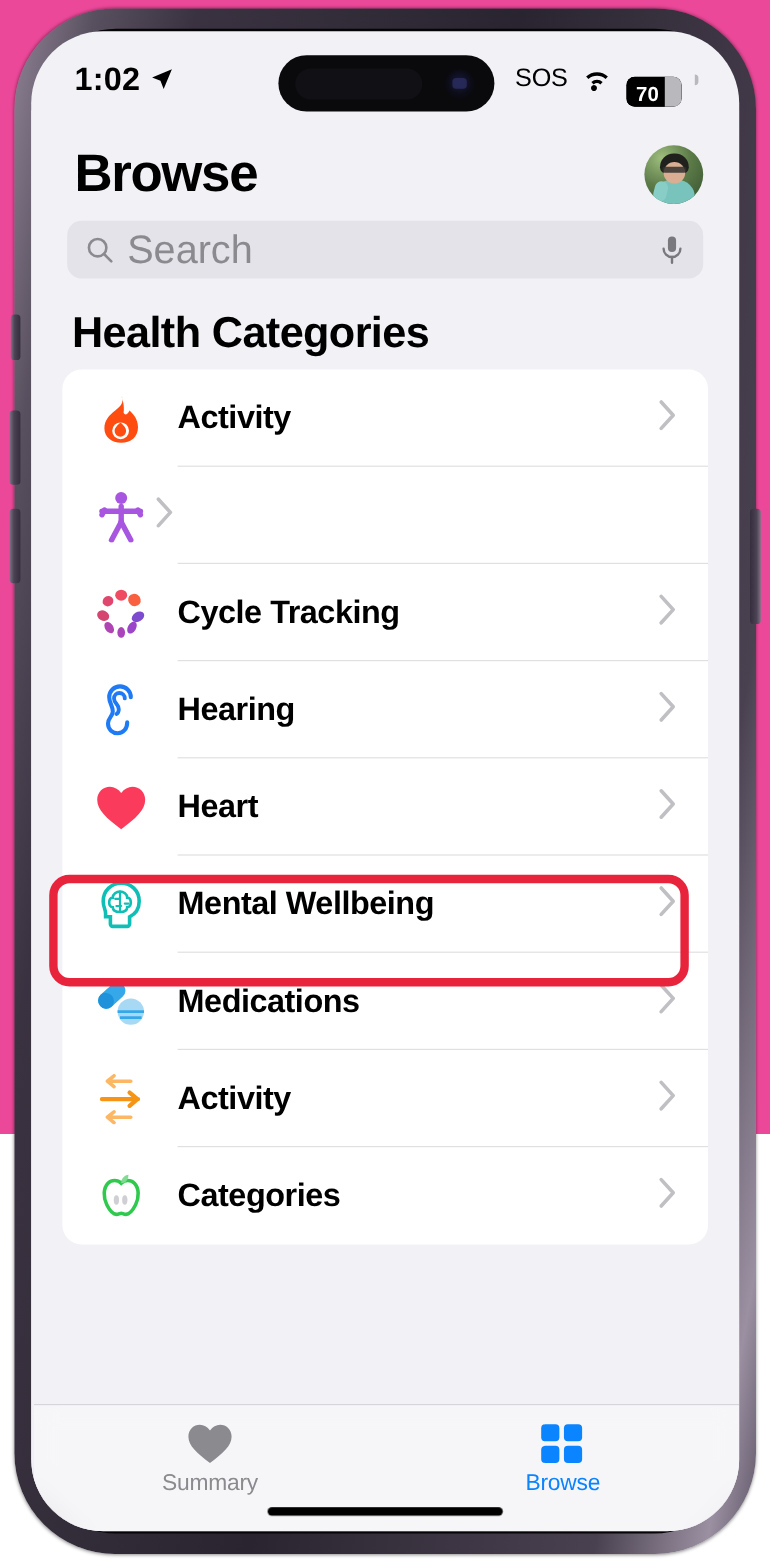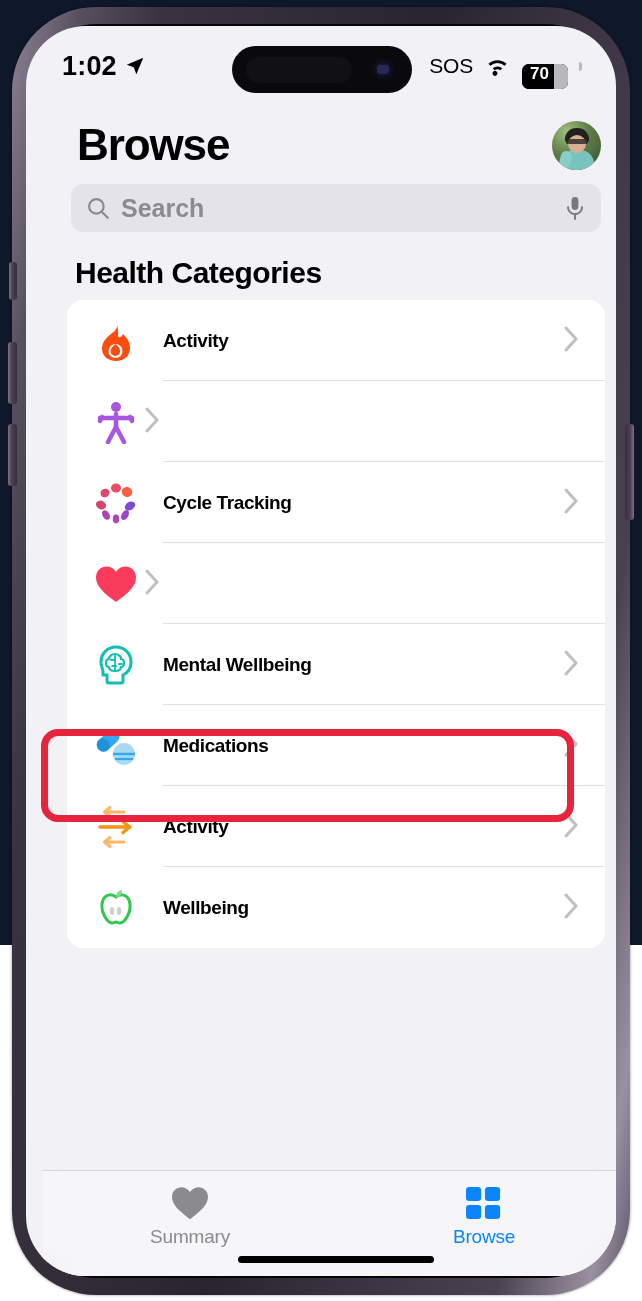--- a/index.html
+++ b/index.html
@@ -2,21 +2,21 @@
 <html><head>
 <meta charset="utf-8">
 <style>
   * { margin:0; padding:0; box-sizing:border-box; }
   html, body {
     width:642px; height:1301px;
     background:#ffffff;
     font-family:"Liberation Sans", sans-serif;
     overflow:hidden;
   }
-  #stage { position:relative; width:642px; height:945px; background:#0f172a; }
+  #stage { position:relative; width:642px; height:945px; background:#ec4899; }
 
   
   .phone-frame {
     position:absolute; left:12px; top:7px; width:618px; height:1288px;
     border-radius:84px;
     background:linear-gradient(100deg,#8e8396 0%,#59505f 8%,#3a3240 18%,#2a2430 50%,#4a4150 84%,#9a90a1 95%,#5d5466 100%);
     box-shadow:0 0 3px rgba(0,0,0,.45);
   }
   .phone-frame-inner {
     position:absolute; left:17px; top:17px; right:17px; bottom:17px;
@@ -42,21 +42,21 @@
     position:absolute; left:0; top:0; width:590px; height:66px;
     display:flex; align-items:center; justify-content:space-between;
     padding:14px 34px 0 36px;
     color:#000; font-weight:bold;
   }
   .status-left { display:flex; align-items:center; gap:7px; font-size:27px; letter-spacing:.2px; }
   .status-right { display:flex; align-items:center; gap:11px; }
   .sos-text { font-size:21px; font-weight:normal; letter-spacing:-.2px; }
   .battery {
     position:relative; width:46px; height:25px; border-radius:7px;
-    background:#000; display:flex; align-items:flex-start; overflow:hidden;margin-top:20px;
+    background:#000; display:flex; align-items:flex-end; overflow:hidden;margin-top:20px;
   }
   .battery-fill { position:absolute; left:0; top:0; bottom:0; width:70%; background:#000; }
   .battery-empty { position:absolute; right:0; top:0; bottom:0; width:30%; background:#b9b8bd; }
   .battery-num {
     position:relative; z-index:2; color:#fff; font-size:17px; font-weight:bold;
     width:100%; text-align:center; padding-right:11px;
   }
   .battery-cap {
     position:absolute; right:-5px; top:8px; width:3px; height:9px;
     border-radius:0 3px 3px 0; background:#b9b8bd;
@@ -74,21 +74,21 @@
   .di-cam {
     position:absolute; right:17px; top:12px; width:24px; height:24px;
     border-radius:50%; background:radial-gradient(circle at 50% 45%,#1a1b3a 0%,#0c0c18 55%,#070709 100%);
   }
   .di-cam::after {
     content:""; position:absolute; left:6px; top:7px; width:12px; height:9px;
     border-radius:3px; background:#2b2d62; opacity:.8;
   }
 
   
-  .content { position:absolute; left:0; top:66px; width:590px; bottom:0; background:#f2f1f6;margin-left:15px; }
+  .content { position:absolute; left:0; top:66px; width:590px; bottom:0; background:#f2f1f6; }
 
   .header-row {
     display:flex; align-items:center; justify-content:space-between;
     padding:28px 30px 0 36px;
   }
   .page-title { font-size:44px; font-weight:bold; letter-spacing:-1.1px; color:#000; }
   .avatar {
     width:49px; height:49px; border-radius:50%; overflow:hidden;
     background:radial-gradient(circle at 30% 22%,#9fbe7e 0%,#5d7c49 45%,#33502c 100%);
     position:relative; flex:none;
@@ -97,35 +97,35 @@
   .avatar .face { position:absolute; left:16px; top:14px; width:18px; height:18px; border-radius:50%; background:#d9ae92; }
   .avatar .glasses { position:absolute; left:15px; top:18px; width:20px; height:5px; border-radius:2px; background:#33302e; opacity:.85; }
   .avatar .body { position:absolute; left:8px; bottom:0; width:34px; height:20px; border-radius:14px 14px 0 0; background:#79c3bd; }
   .avatar .arm { position:absolute; left:8px; bottom:2px; width:11px; height:17px; border-radius:6px; background:#89cdc7; transform:rotate(14deg); }
 
   .search-wrap { padding:14px 30px 0 30px; }
   .search-bar {
     height:48px; border-radius:12px; background:#e4e3e9;
     display:flex; align-items:center; padding:0 14px 0 14px; gap:10px;
   }
-  .search-placeholder { font-size:25px; color:#8a8a8f; flex:1;font-weight:bold; }
+  .search-placeholder { font-size:33px; color:#8a8a8f; flex:1; }
 
   .section-title {
-    font-size:30px; font-weight:bold; letter-spacing:-.5px; color:#000;
+    font-size:36px; font-weight:bold; letter-spacing:-.5px; color:#000;
     padding:24px 0 10px 34px;
   }
 
   .card {
     margin:0 26px 0 26px; background:#fff; border-radius:16px; overflow:hidden;
   }
   .row {
     display:flex; align-items:center; height:81px; padding-left:20px; position:relative;
   }
   .row-icon { width:58px; flex:none; display:flex; align-items:center; justify-content:center; }
-  .row-label { font-size:19px; font-weight:bold; letter-spacing:-.4px; color:#000; flex:1; padding-left:18px; }
+  .row-label { font-size:27px; font-weight:bold; letter-spacing:-.4px; color:#000; flex:1; padding-left:18px; }
   .chevron { padding-right:26px; flex:none; }
   .row-divider {
     position:absolute; left:96px; right:0; bottom:0; height:1px; background:#e0e0e3;
   }
 
   
   .highlight-box {
     position:absolute; left:41px; top:729px; width:533px; height:93px;
     border:7px solid #e8243c; border-radius:17px; z-index:20; pointer-events:none;
   }
@@ -275,27 +275,43 @@
           </div>
           <div class="row-label">Cycle Tracking</div>
           <div class="chevron">
             <svg width="15" height="26" viewBox="0 0 15 26">
                 <polyline points="2,2 12,13 2,24" fill="none" stroke="#bfbfc4" stroke-width="3" stroke-linecap="round" stroke-linejoin="round"></polyline>
               </svg>
           </div>
           <div class="row-divider"></div>
         </div>
 
+        <div class="row">
+          <div class="row-icon">
+            <svg width="38" height="46" viewBox="0 0 38 46">
+              <path d="M27 12a9 9 0 0 0-18 0c0 5 3 7 3 12 0 4-4 5-4 10 0 5 4 8 8 8 5 0 8-4 8-9" fill="none" stroke="#1f7bf5" stroke-width="3.4" stroke-linecap="round"></path>
+              <path d="M22 13a4.5 4.5 0 0 0-9 0c0 4 4 5 4 9 0 3-2 4-2 4" fill="none" stroke="#1f7bf5" stroke-width="3.2" stroke-linecap="round"></path>
+            </svg>
+          </div>
+          <div class="row-label">Hearing</div>
+          <div class="chevron">
+            <svg width="15" height="26" viewBox="0 0 15 26">
+                <polyline points="2,2 12,13 2,24" fill="none" stroke="#bfbfc4" stroke-width="3" stroke-linecap="round" stroke-linejoin="round"></polyline>
+              </svg>
+          </div>
+          <div class="row-divider"></div>
+        </div>
 
         <div class="row">
           <div class="row-icon">
             <svg width="44" height="40" viewBox="0 0 44 40">
               <path d="M22 38C10 29 2 22 2 13.4 2 7 7 2.6 12.6 2.6c3.6 0 7 1.9 9.4 5.2 2.4-3.3 5.8-5.2 9.4-5.2C37 2.6 42 7 42 13.4 42 22 34 29 22 38z" fill="#fb3b5c"></path>
             </svg>
           </div>
+          <div class="row-label">Heart</div>
           <div class="chevron">
             <svg width="15" height="26" viewBox="0 0 15 26">
                 <polyline points="2,2 12,13 2,24" fill="none" stroke="#bfbfc4" stroke-width="3" stroke-linecap="round" stroke-linejoin="round"></polyline>
               </svg>
           </div>
           <div class="row-divider"></div>
         </div>
 
         <div class="row">
           <div class="row-icon">
@@ -352,21 +368,21 @@
 
         <div class="row">
           <div class="row-icon">
             <svg width="42" height="44" viewBox="0 0 42 44">
               <path d="M21 11c-3-3-8-3-11 0-4 4-4 12-1 18 2 4 5 8 8 8 2 0 3-1 4-1s2 1 4 1c3 0 6-4 8-8 3-6 3-14-1-18-3-3-8-3-11 0z" fill="none" stroke="#2ec94d" stroke-width="3"></path>
               <path d="M21 11c0-4 3-7 6-7 0 4-2 7-6 7z" fill="#7fdc92"></path>
               <ellipse cx="17" cy="25" rx="2.2" ry="4" fill="#cfcfd4"></ellipse>
               <ellipse cx="24" cy="25" rx="2.2" ry="4" fill="#cfcfd4"></ellipse>
             </svg>
           </div>
-          <div class="row-label">Wellbeing</div>
+          <div class="row-label">Categories</div>
           <div class="chevron">
             <svg width="15" height="26" viewBox="0 0 15 26">
                 <polyline points="2,2 12,13 2,24" fill="none" stroke="#bfbfc4" stroke-width="3" stroke-linecap="round" stroke-linejoin="round"></polyline>
               </svg>
           </div>
         </div>
 
       </div>
 
       <div class="tab-bar">

